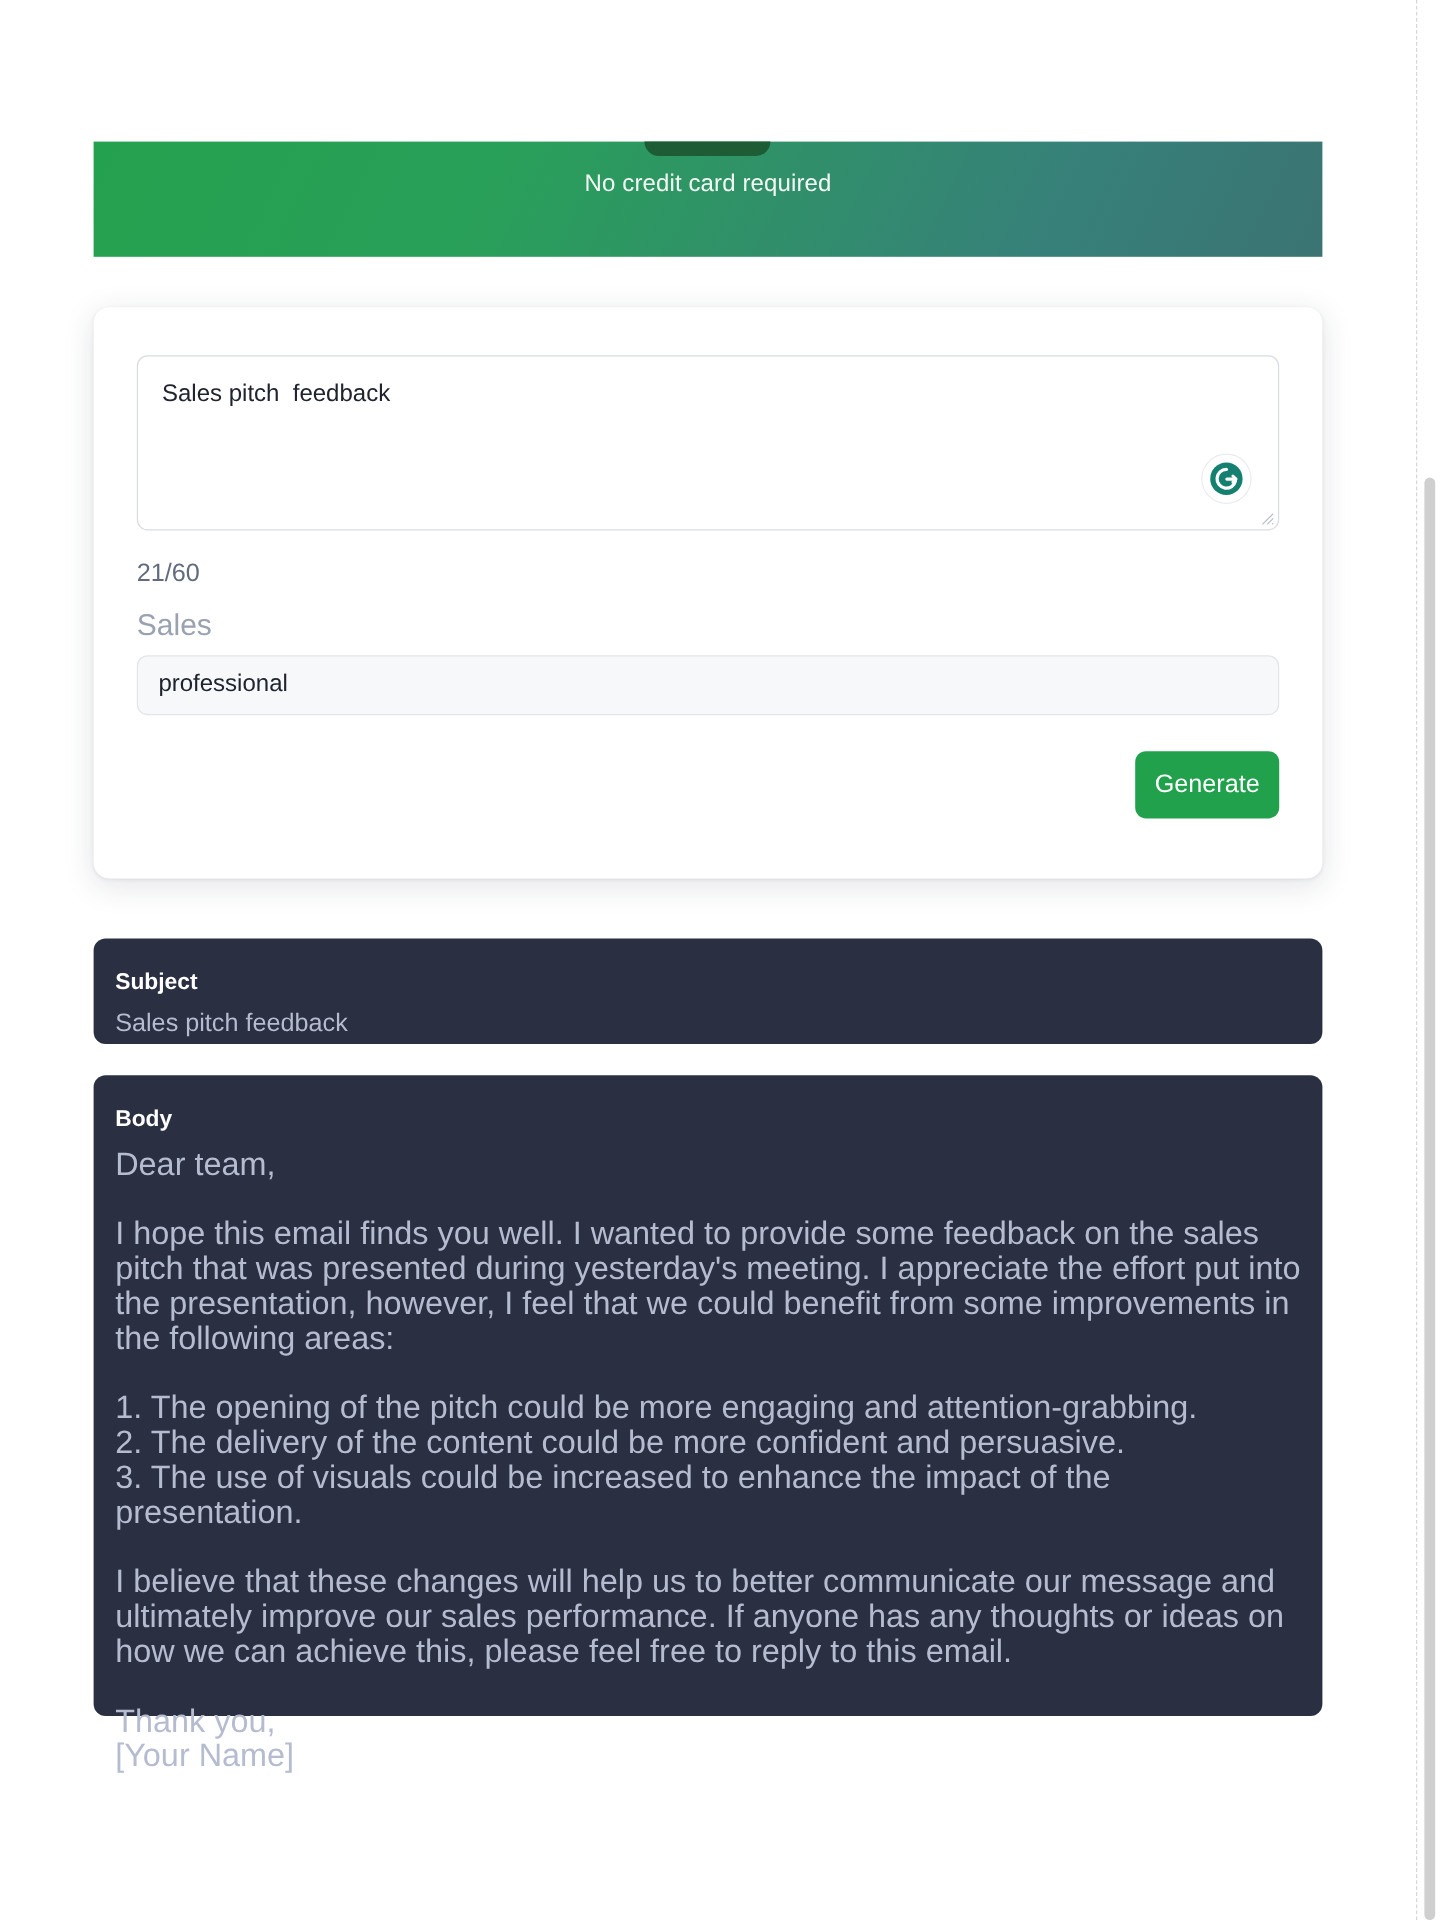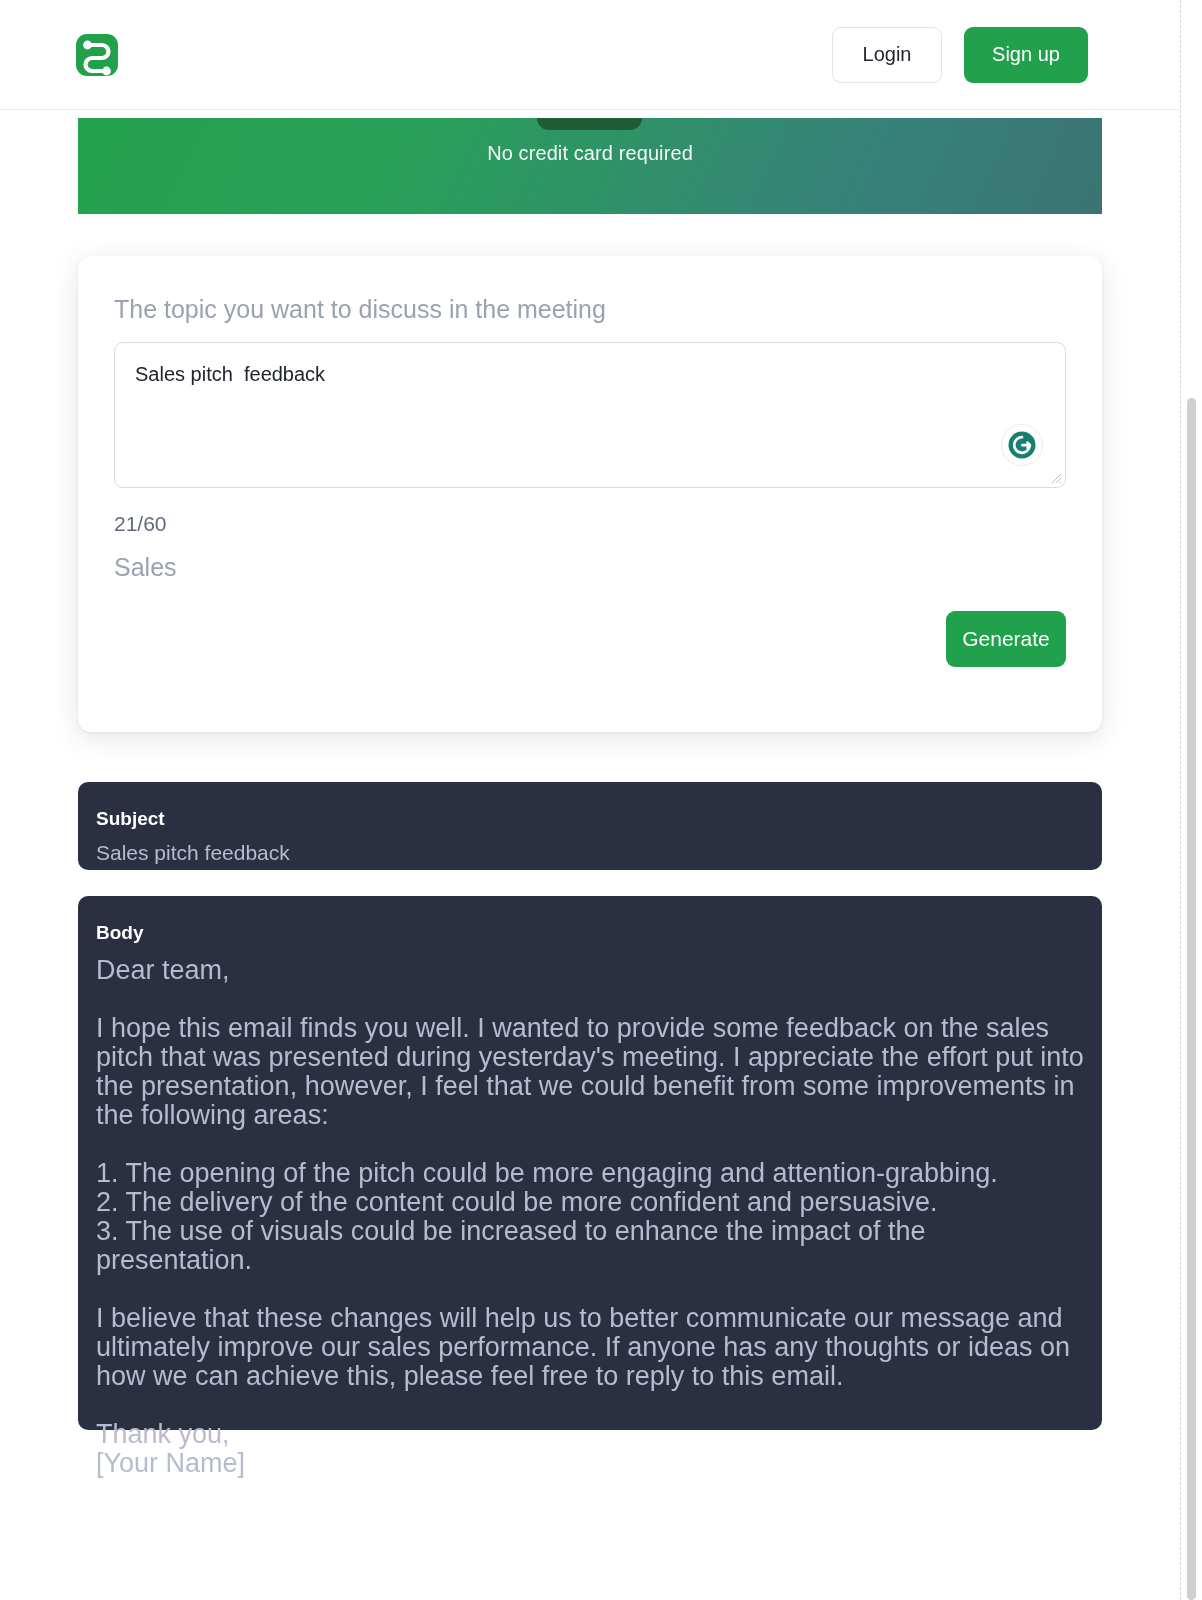--- a/index.html
+++ b/index.html
@@ -268,44 +268,28 @@
     background: #cfcfcf;
     border-radius: 5px;
     cursor: grab;
   }
 </style>
 </head>
 <body>
 
 <div class="page">
 
-  <div class="header">
-    <span class="logo-wrap">
-      <svg class="logo-mark" viewBox="0 0 46 50">
-        <rect x="2" y="4" width="42" height="42" rx="11" fill="#22a14d"></rect>
-        <path d="M13 15 H28 a6.5 6.5 0 0 1 0 13 H18 a6.5 6.5 0 0 0 0 13 H33" fill="none" stroke="#ffffff" stroke-width="4.2" stroke-linecap="round"></path>
-        <circle cx="13.5" cy="15" r="4.4" fill="#ffffff"></circle>
-        <circle cx="32.5" cy="41" r="4.4" fill="#ffffff"></circle>
-      </svg>
-    </span>
-
-    <div class="header-actions">
-      <button class="btn-login">Login</button>
-      <button class="btn-signup">Sign up</button>
-    </div>
-  </div>
 
   <div class="hero-banner">
     <div class="hero-cta-stub"></div>
     <div class="hero-note">No credit card required</div>
   </div>
 
   <div class="form-card">
 
-    <label class="field-label topic-label">The topic you want to discuss in the meeting</label>
 
     <div class="topic-box">
       <div class="topic-text">Sales pitch  feedback</div>
 
       <span class="grammarly-icon">
         <svg width="34" height="34" viewBox="0 0 34 34">
           <circle cx="17" cy="17" r="13.5" fill="#15806f"></circle>
           <path d="M17 9.2 a7.8 7.8 0 1 0 7.6 9.6" fill="none" stroke="#ffffff" stroke-width="2.7" stroke-linecap="round"></path>
           <path d="M17.4 17.2 H24.6" fill="none" stroke="#ffffff" stroke-width="2.7" stroke-linecap="round"></path>
           <path d="M22.4 14.6 L25.1 17.2 L22.4 19.8" fill="none" stroke="#ffffff" stroke-width="2.4" stroke-linecap="round" stroke-linejoin="round"></path>
@@ -313,20 +297,21 @@
       </span>
 
       <svg class="resize-grip" viewBox="0 0 12 12">
         <path d="M11 2 L2 11 M11 6 L6 11 M11 10 L10 11" stroke="#b9bec8" stroke-width="1" fill="none"></path>
       </svg>
     </div>
 
     <div class="char-counter">21/60</div>
 
     <label class="field-label tone-label">Sales</label>
+    <input class="tone-input" type="text" value="professional" style="">
 
     <div class="form-footer">
       <button class="btn-generate">Generate</button>
     </div>
   </div>
 
   <div class="result-card subject">
     <div class="result-title">Subject</div>
     <div class="result-text">Sales pitch feedback</div>
   </div>

